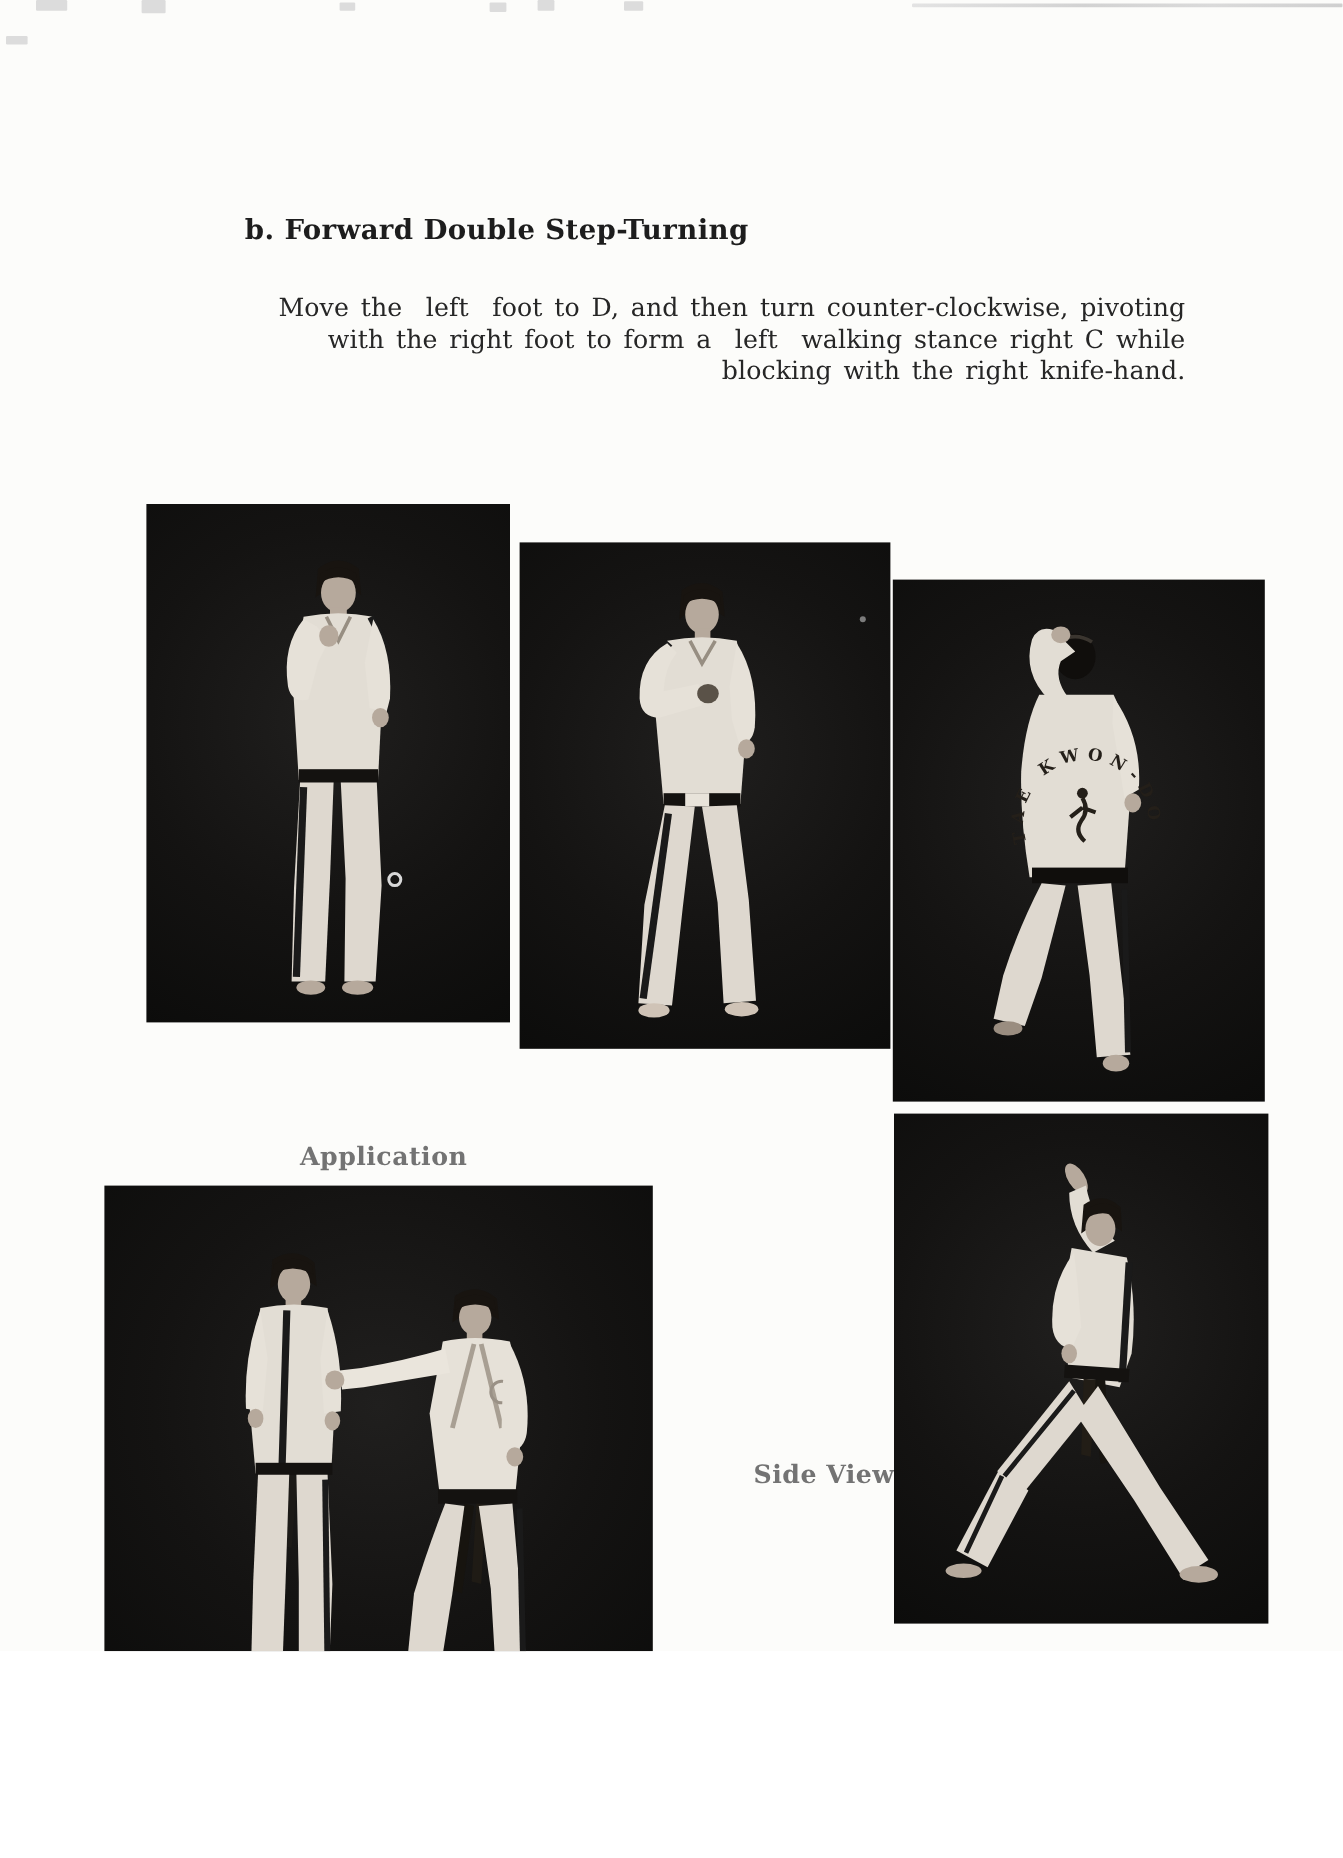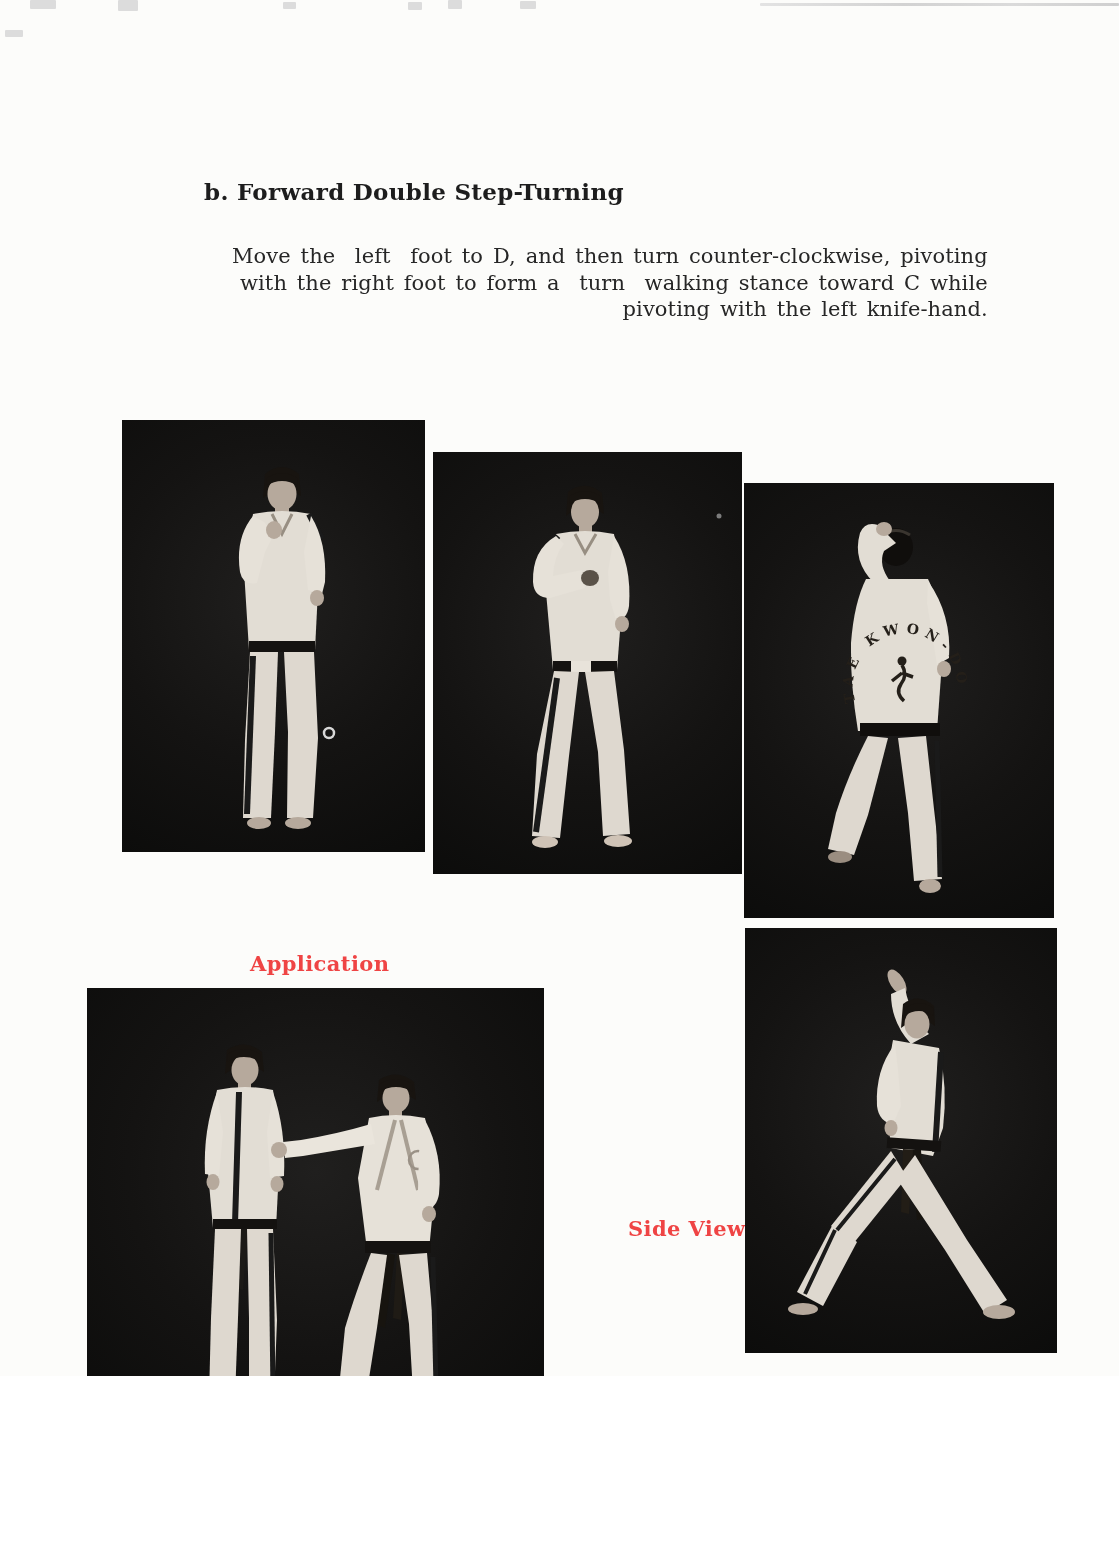--- a/index.html
+++ b/index.html
@@ -22,21 +22,21 @@
     letter-spacing: 0.3px; white-space: pre;
   }
   .bodytext {
     position: absolute; left: 232px; top: 243px;
     font-size: 21px; line-height: 26.5px; color: #262626;
     letter-spacing: 0.1px; word-spacing: 3px; text-align: right;
   }
   .bodytext .line { white-space: pre; }
   .figlabel {
     position: absolute;
-    font-size: 21px; font-weight: bold; color: #ef4444;
+    font-size: 21px; font-weight: bold; color: #737373;
     letter-spacing: 0.4px; white-space: pre;
   }
   .label-application { left: 250px; top: 951px; }
   .label-sideview   { left: 628px; top: 1216px; }
   .pagenum {
     position: absolute; left: 145px; top: 1443px;
     font-family: "DejaVu Sans", "Liberation Sans", sans-serif;
     font-size: 22px; font-weight: bold; color: #2b2b2b; letter-spacing: 0.5px; margin-left: 48px;
   }
   
@@ -63,22 +63,22 @@
   <div class="artifact" style="left:408px; top:2px; width:14px; height:8px;"></div>
   <div class="artifact" style="left:448px; top:0; width:14px; height:9px;"></div>
   <div class="artifact" style="left:520px; top:1px; width:16px; height:8px;"></div>
   <div class="artifact line" style="left:760px; top:3px; width:359px;"></div>
   <div class="artifact" style="left:5px; top:30px; width:18px; height:7px;"></div>
 
   <div class="heading">b. Forward Double Step-Turning</div>
 
   <div class="bodytext">
     <div class="line">Move the  left  foot to D, and then turn counter-clockwise, pivoting</div>
-    <div class="line">with the right foot to form a  turn  walking stance toward C while</div>
-    <div class="line">pivoting with the left knife-hand.</div>
+    <div class="line">with the right foot to form a  left  walking stance right C while</div>
+    <div class="line">blocking with the right knife-hand.</div>
   </div>
 
   <div class="photo photo-step1">
     <svg viewBox="0 0 303 432">
       <g>
         <path d="M143,54 Q160,40 177,54 L179,76 Q160,62 141,78 Z" fill="#181410"></path>
         <ellipse cx="160" cy="74" rx="14.5" ry="16.5" fill="#b6a99c"></ellipse>
         <path d="M145,58 Q160,48 175,58 L176,66 Q160,56 144,66 Z" fill="#181410"></path>
         <rect x="153" y="86" width="14" height="10" fill="#b6a99c"></rect>
         <path d="M131,94 Q160,88 189,94 L197,150 L193,230 L127,230 L122,150 Z" fill="#e2ddd4"></path>

